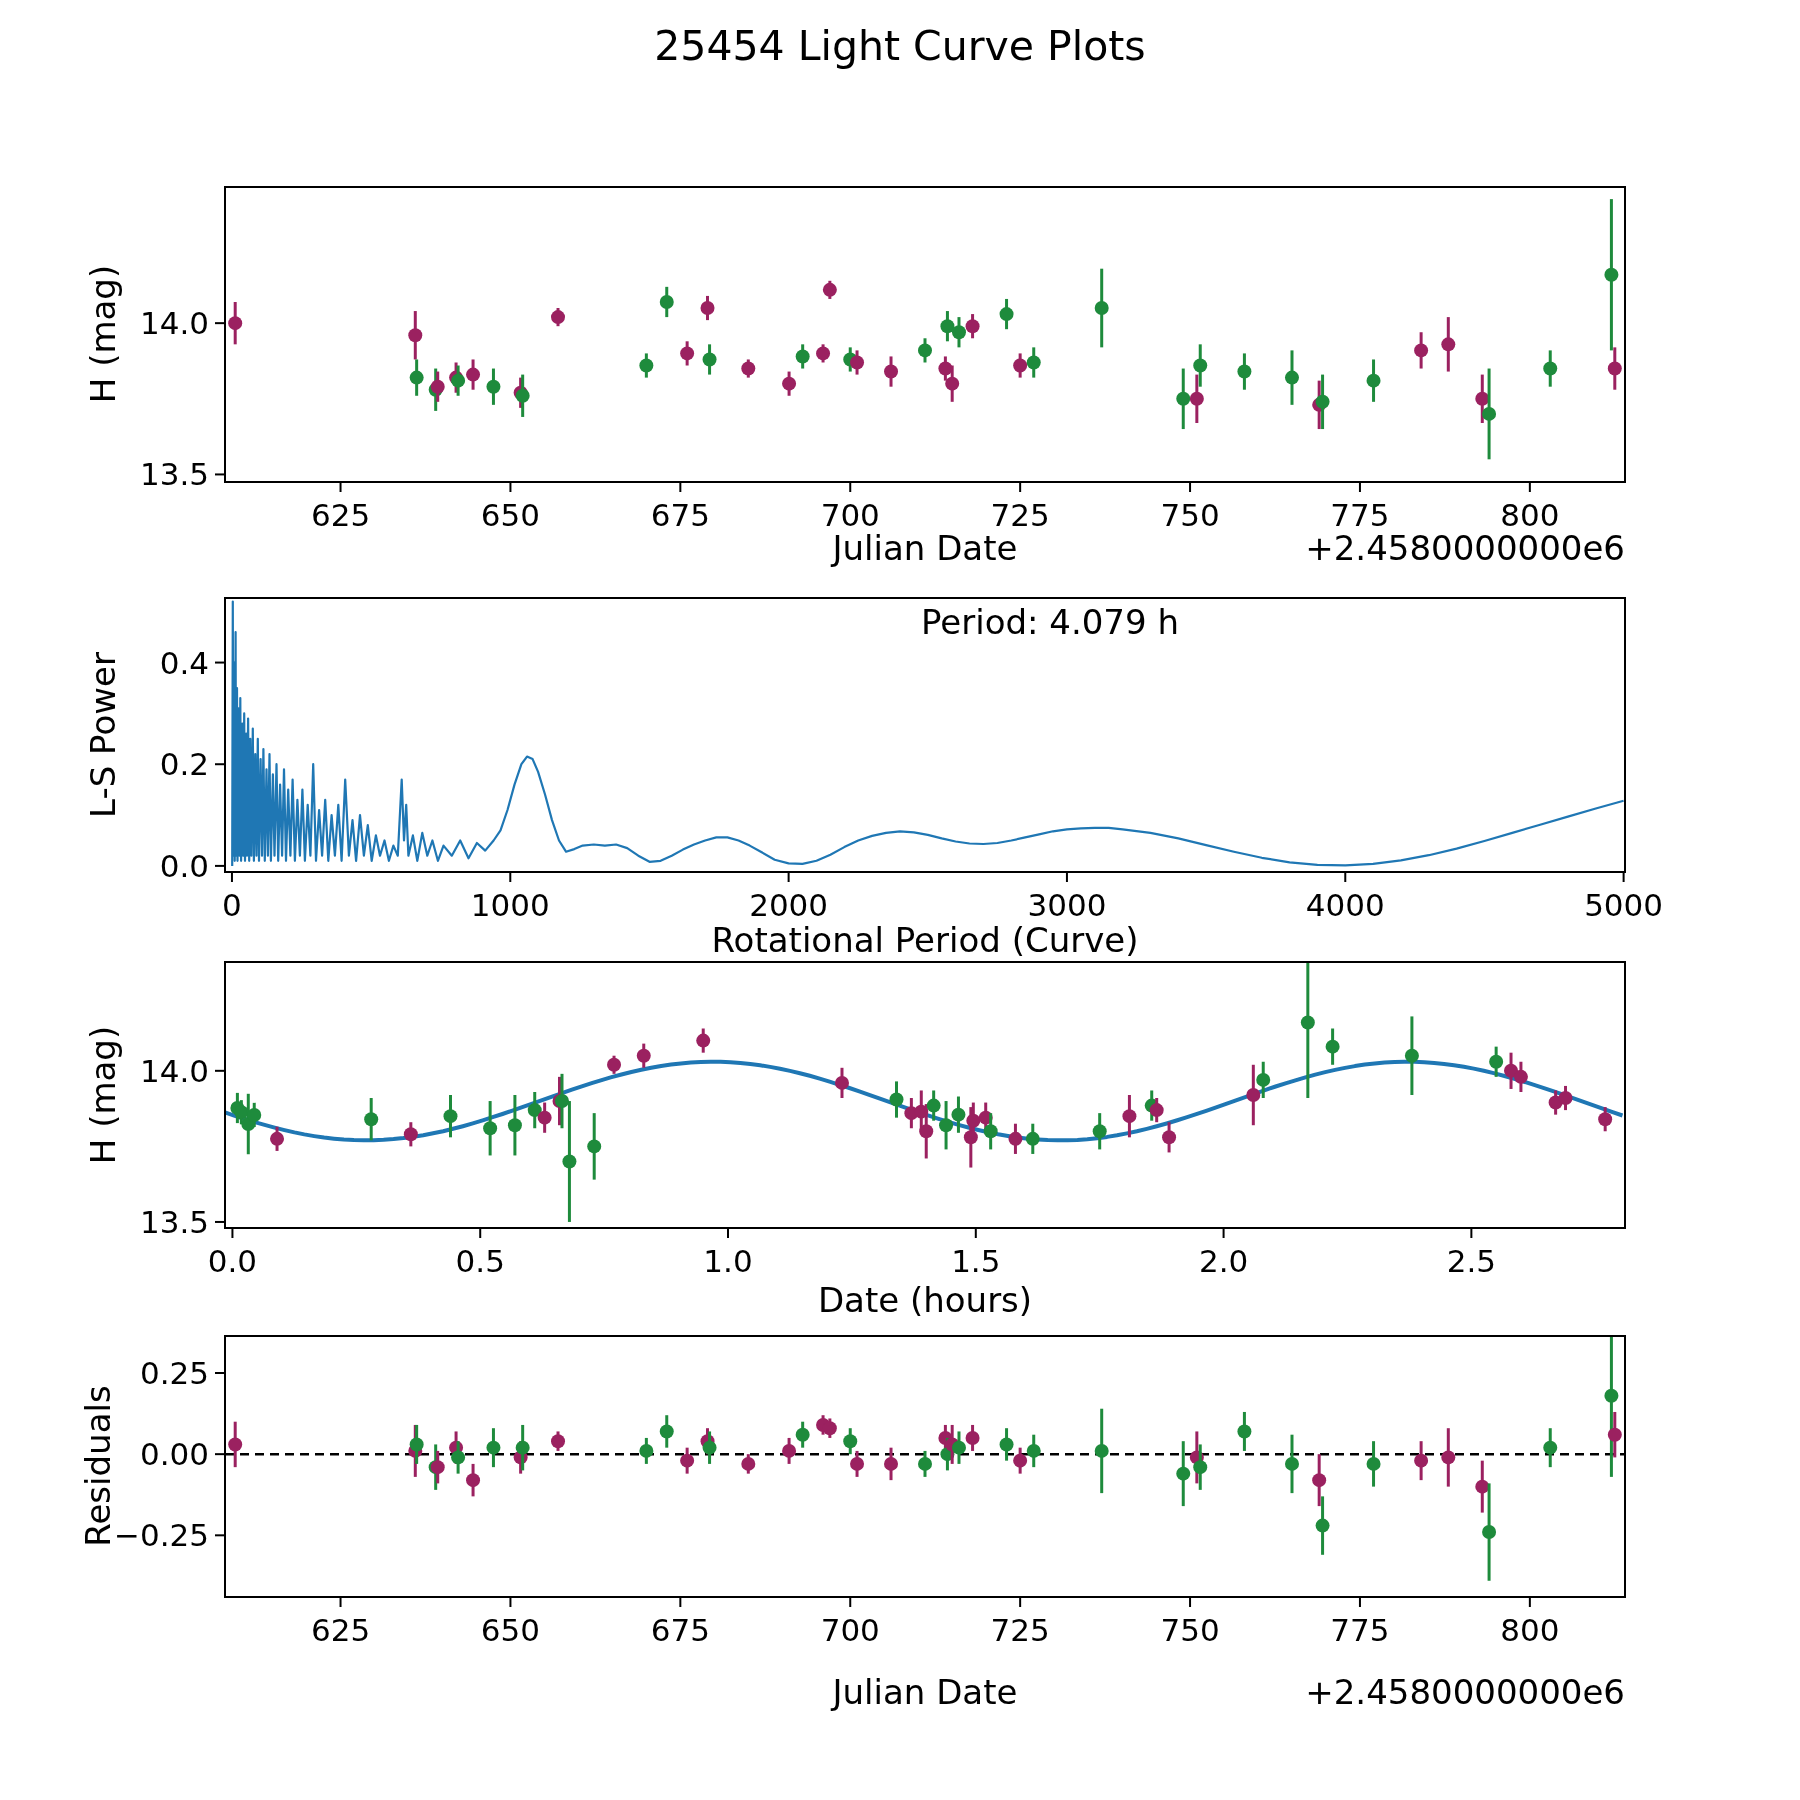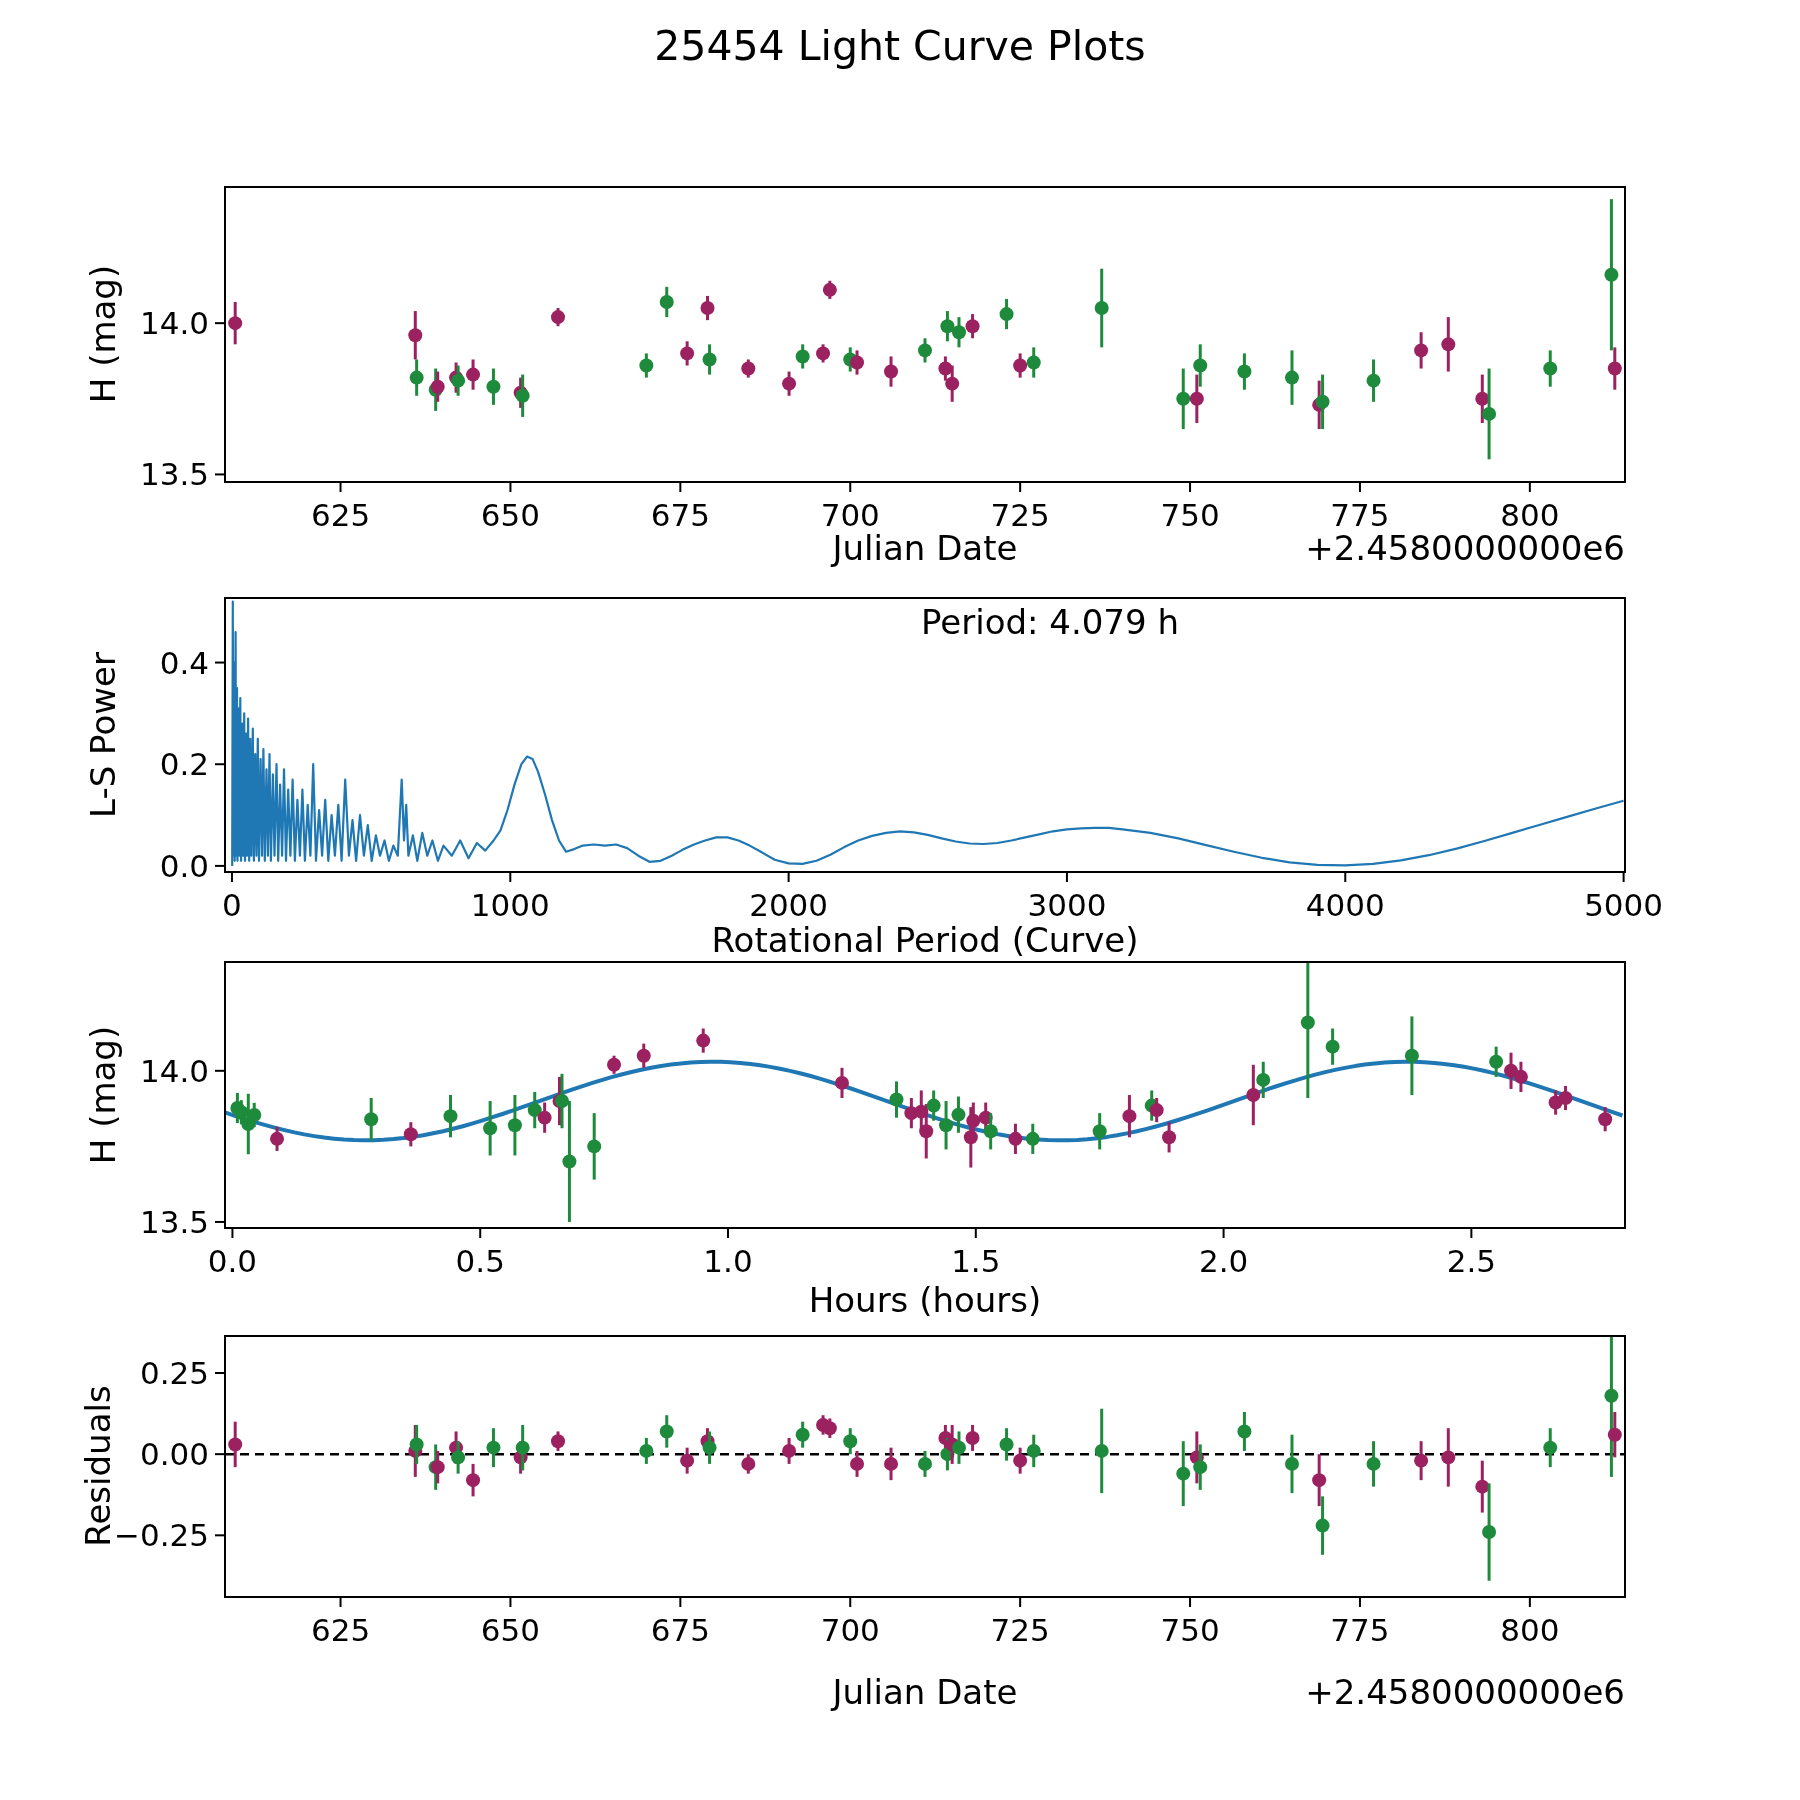--- a/index.html
+++ b/index.html
@@ -432,18 +432,18 @@
 
   <div class="axlabel ylab" style="left:103px;top:334px;">H (mag)</div>
   <div class="axlabel centered" style="left:925px;top:548px;">Julian Date</div>
   <div class="axlabel right" style="right:175px;top:548px;">+2.4580000000e6</div>
 
   <div class="axlabel ylab" style="left:103px;top:735px;">L-S Power</div>
   <div class="axlabel centered" style="left:1050px;top:622px;">Period: 4.079 h</div>
   <div class="axlabel centered" style="left:925px;top:940px;">Rotational Period (Curve)</div>
 
   <div class="axlabel ylab" style="left:103px;top:1095px;">H (mag)</div>
-  <div class="axlabel centered" style="left:925px;top:1300px;">Hours (hours)</div>
+  <div class="axlabel centered" style="left:925px;top:1300px;">Date (hours)</div>
 
   <div class="axlabel ylab" style="left:98px;top:1466px;">Residuals</div>
   <div class="axlabel centered" style="left:925px;top:1692px;">Julian Date</div>
   <div class="axlabel right" style="right:175px;top:1692px;">+2.4580000000e6</div>
 </div>
 
 </body></html>

